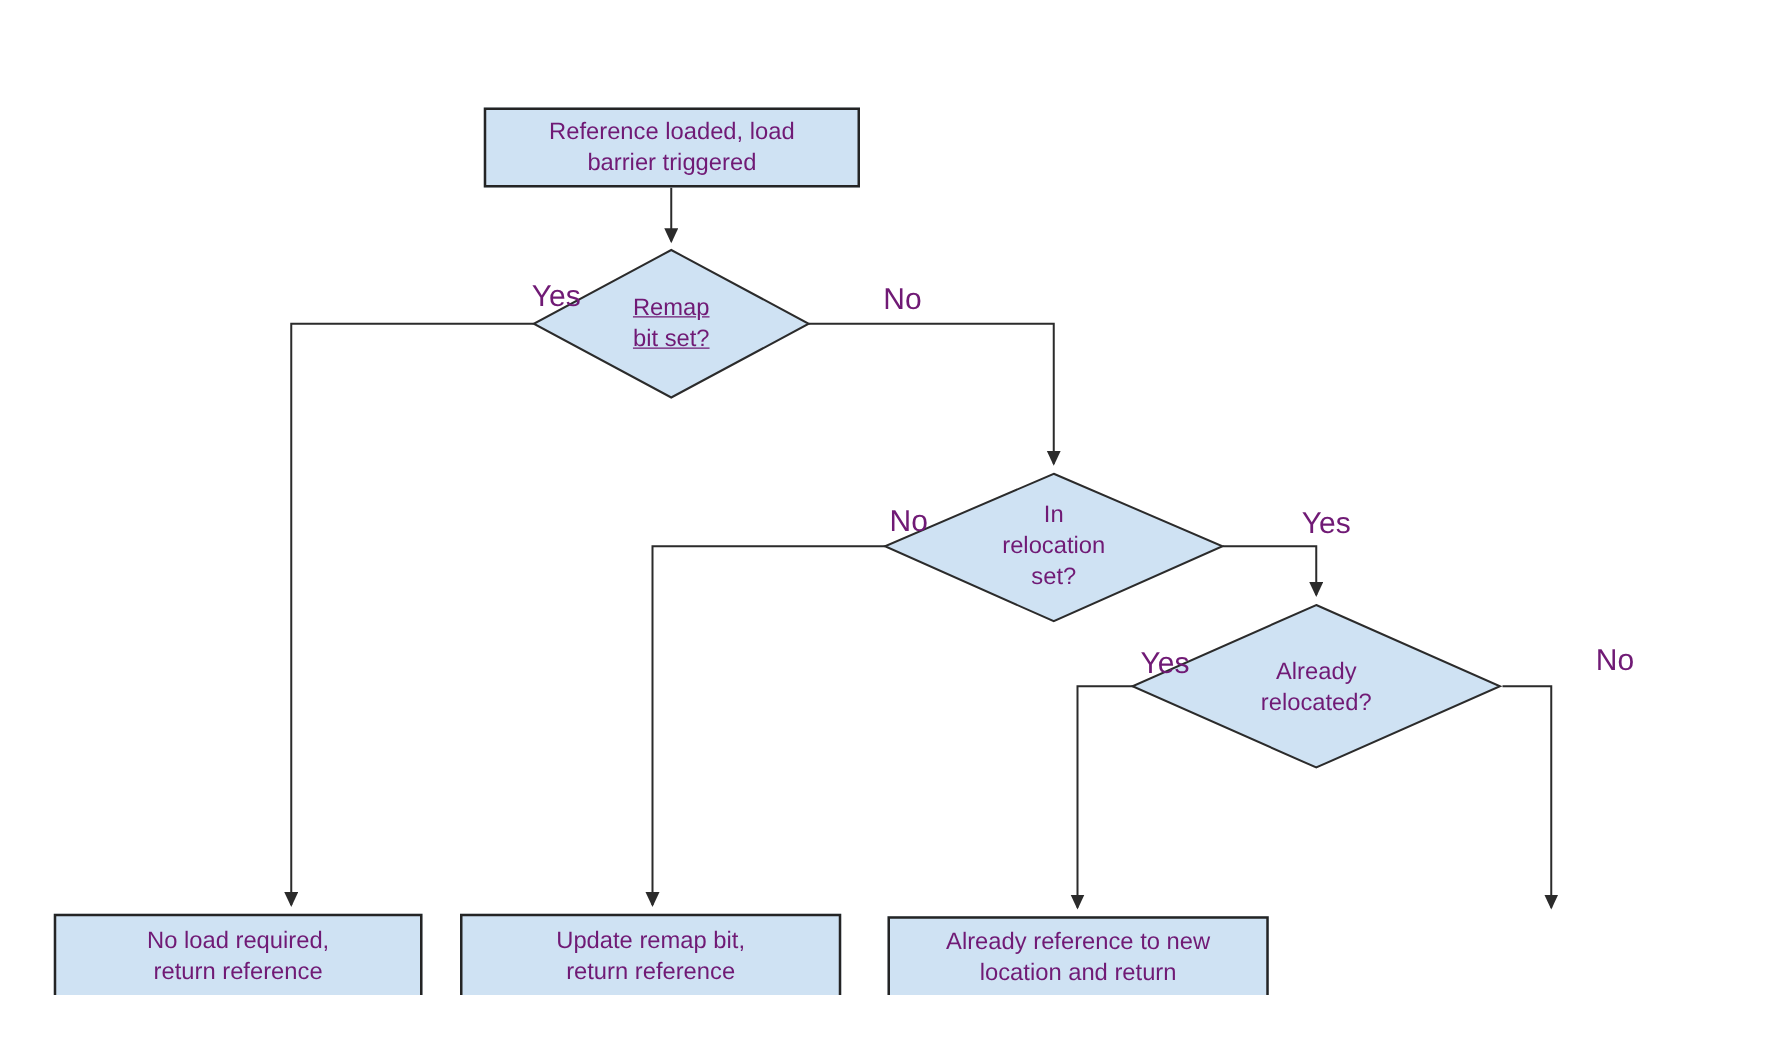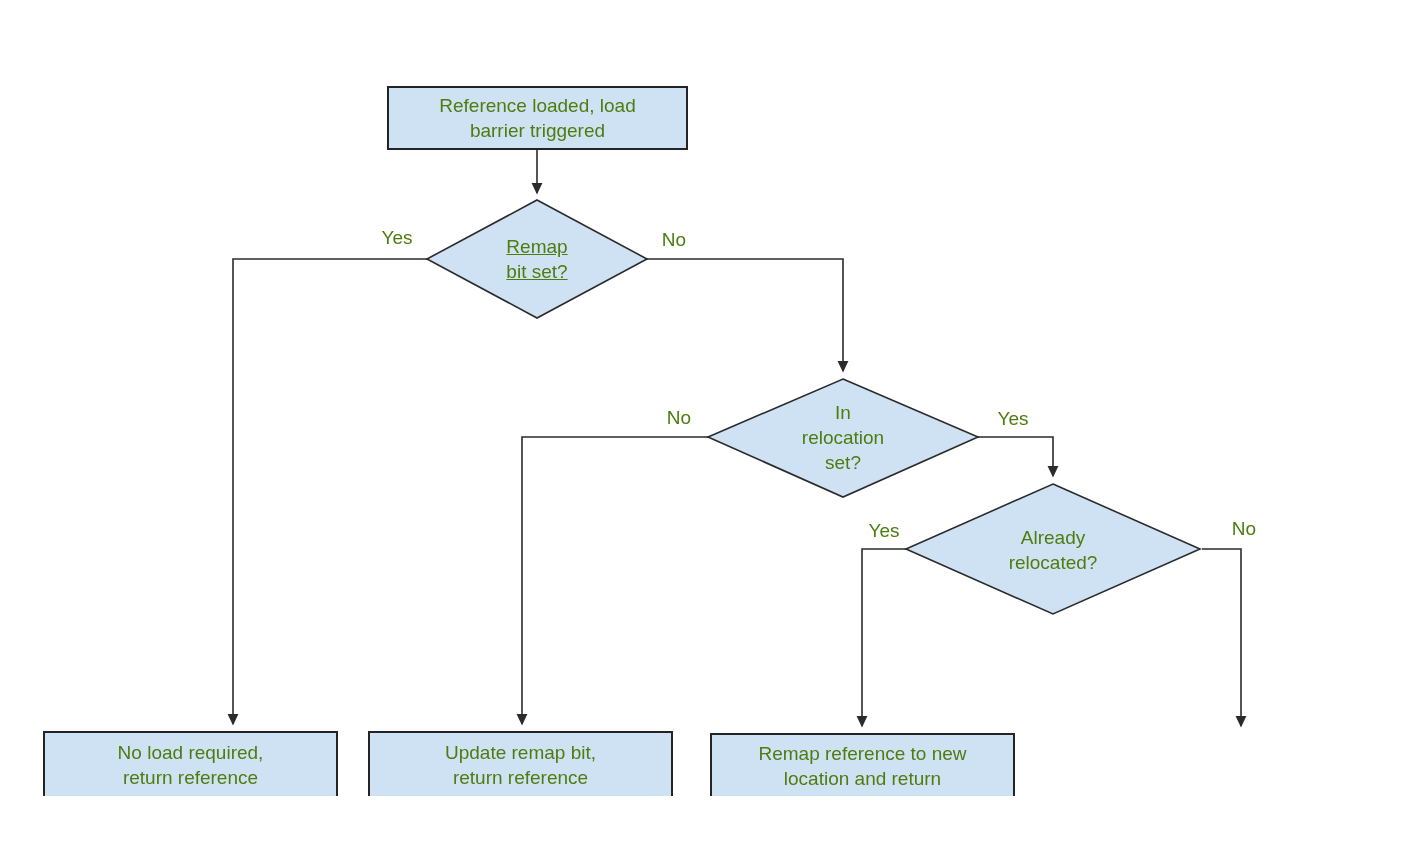--- a/index.html
+++ b/index.html
@@ -6,21 +6,21 @@
     margin: 0;
     padding: 0;
     background: #ffffff;
   }
   .canvas {
     position: relative;
     width: 1418px;
     height: 796px;
     background: #ffffff;
     font-family: "Liberation Sans", sans-serif;
-    color: #4d7c0f;
+    color: #701a75;
     overflow: hidden;
   }
   .connector-layer {
     position: absolute;
     left: 0;
     top: 0;
     width: 1418px;
     height: 848px;
   }
   .connector-layer path.connector {
@@ -50,23 +50,24 @@
     transform: translate(-50%, -50%);
     text-align: center;
     font-size: 19px;
     line-height: 25px;
     white-space: pre-line;
     pointer-events: none;
   }
   .edge-label {
     position: absolute;
     transform: translate(-50%, -50%);
-    font-size: 19px;
+    font-size: 24px;
     line-height: 22px;
     white-space: nowrap;
+    margin-left: 48px;
   }
 </style>
 </head>
 <body>
 
 <div class="canvas">
 
   <svg class="connector-layer" viewBox="0 0 1418 848" xmlns="http://www.w3.org/2000/svg">
     <defs>
       <marker id="arrow" markerWidth="9" markerHeight="8" refX="6.5" refY="3.5" orient="auto" markerUnits="strokeWidth">
@@ -96,21 +97,21 @@
     <span>No load required,
 return reference</span>
   </div>
 
   <div class="box" style="left:368px; top:731px; width:305px; height:67px;">
     <span>Update remap bit,
 return reference</span>
   </div>
 
   <div class="box" style="left:710px; top:733px; width:305px; height:66px;">
-    <span>Remap reference to new
+    <span>Already reference to new
 location and return</span>
   </div>
 
 
   <div class="diamond-label" style="left:537px; top:259px;text-decoration:underline;">Remap
 bit set?</div>
   <div class="diamond-label" style="left:843px; top:437px;">In
 relocation
 set?</div>
   <div class="diamond-label" style="left:1053px; top:550px;">Already

